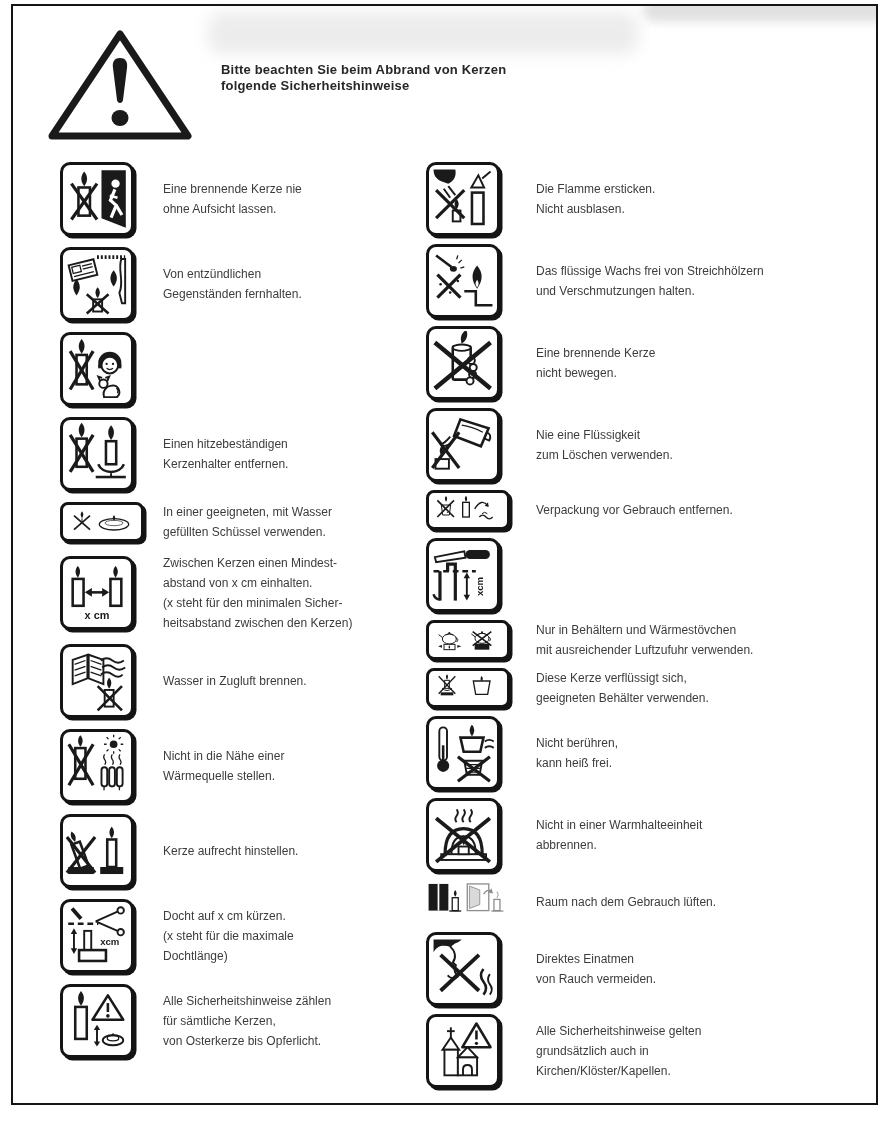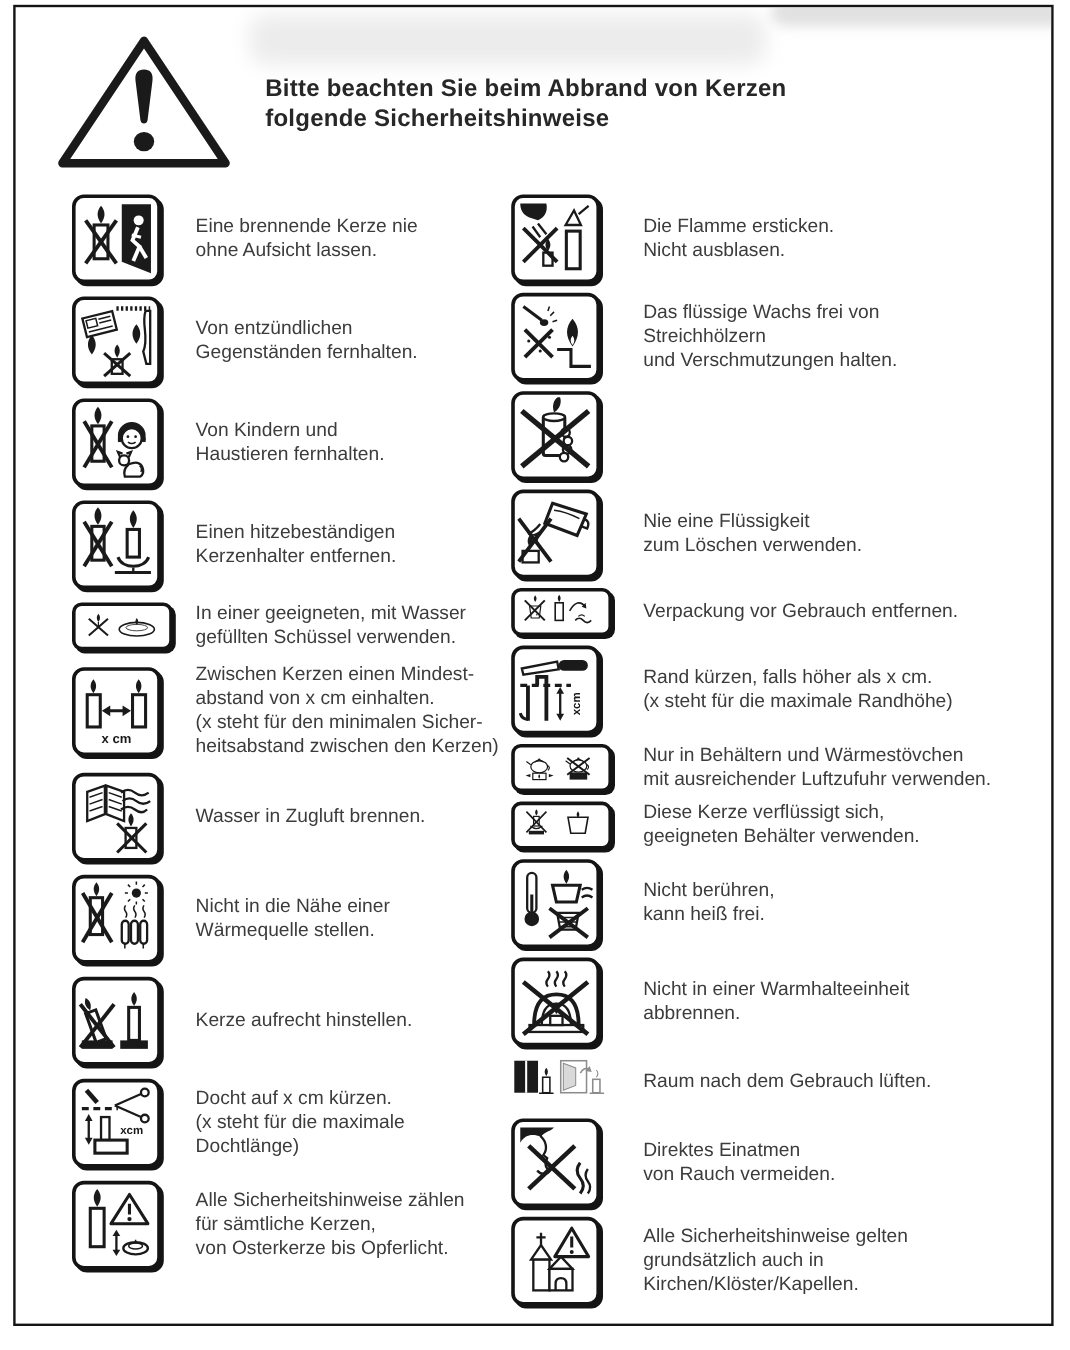--- a/index.html
+++ b/index.html
@@ -10,41 +10,41 @@
   .frame{
     position:absolute;left:11px;top:4px;right:14px;bottom:20px;
     border:2px solid #141414;background:#fff;overflow:hidden;
   }
   .artifact{position:absolute;border-radius:14px;pointer-events:none;}
   .art1{left:195px;top:6px;width:430px;height:42px;background:#c9c9c9;opacity:.35;filter:blur(8px);}
   .art2{left:630px;top:-8px;width:250px;height:24px;background:#bdbdbd;opacity:.45;filter:blur(5px);}
   .header{display:flex;align-items:flex-start;padding:22px 0 0 32px;position:relative;}
   .tri{width:150px;height:114px;flex:0 0 auto;}
   .title{
-    margin:34px 0 0 26px;font-size:20px;font-weight:bold;color:#272727;
+    margin:34px 0 0 26px;font-size:13px;font-weight:bold;color:#272727;
     line-height:1.24;letter-spacing:.2px;white-space:pre-line;
   }
   .content{display:flex;margin-top:20px;padding-left:47px;position:relative;}
   .col{display:flex;flex-direction:column;}
   .col-left{width:366px;}
   .col-right{width:412px;}
   .item{display:flex;align-items:center;margin-bottom:11px;}
   .col-right .item{margin-bottom:8px;}
   .icwrap{width:86px;flex:0 0 auto;display:flex;align-items:center;}
   .ic{
     box-sizing:border-box;border:3px solid #141414;border-radius:10px;background:#fff;
     box-shadow:2.5px 2.5px 0 #141414;display:flex;align-items:center;justify-content:center;
     padding:2px;
   }
   .sq{width:74px;height:74px;}
   .wide{width:84px;height:40px;border-radius:8px;}
   .plain{border:none;box-shadow:none;border-radius:0;padding:0;width:86px;height:44px;}
   .ic svg{width:100%;height:100%;display:block;}
   .txt{
-    margin:0 0 0 17px;font-size:16px;line-height:20px;color:#3c3c3c;
+    margin:0 0 0 17px;font-size:12px;line-height:20px;color:#3c3c3c;
     white-space:pre-line;
   }
   .col-right .txt{margin-left:24px;}
   
   .k2{stroke:#1a1a1a;stroke-width:2;fill:none}
   .k3{stroke:#1a1a1a;stroke-width:3;fill:none}
   .k4{stroke:#1a1a1a;stroke-width:4;fill:none}
   .k5{stroke:#1a1a1a;stroke-width:5;fill:none}
   .k6{stroke:#1a1a1a;stroke-width:6;fill:none}
   .k7{stroke:#1a1a1a;stroke-width:7;fill:none}
@@ -144,22 +144,20 @@
             <circle class="w3" cx="60" cy="73" r="6.5"></circle>
             <path class="w3" d="M66,78 q14,-6 18,4 q3,8 -3,12 l-20,0 q-3,-9 5,-16"></path>
             <path class="k2" d="M80,80 q4,2 2,8"></path>
             <path class="bk" transform="translate(26,26)" d="M0,0 C-6,-8 -6,-16 0,-23 C6,-16 6,-8 0,0"></path>
             <rect class="w4" x="18" y="28" width="16" height="46"></rect>
             <line class="k5" x1="8" y1="22" x2="44" y2="82"></line>
             <line class="k5" x1="44" y1="22" x2="8" y2="82"></line>
           </svg>
         </span>
           </span>
-        <p class="txt">Von Kindern und
-Haustieren fernhalten.</p>
       </div>
 
       <div class="item">
         <span class="icwrap">
             <span class="ic sq">
           <svg viewBox="0 0 100 100">
             <path class="bk" transform="translate(26,24)" d="M0,0 C-6,-8 -6,-16 0,-23 C6,-16 6,-8 0,0"></path>
             <rect class="w4" x="18" y="26" width="16" height="44"></rect>
             <line class="k5" x1="8" y1="20" x2="44" y2="78"></line>
             <line class="k5" x1="44" y1="20" x2="8" y2="78"></line>
@@ -379,20 +377,22 @@
             <ellipse class="w3" cx="48" cy="26" rx="14" ry="5"></ellipse>
             <circle class="w3" cx="63" cy="46" r="5.5"></circle>
             <circle class="w3" cx="66" cy="57" r="5.5"></circle>
             <circle class="w3" cx="65" cy="68" r="5.5"></circle>
             <circle class="w3" cx="61" cy="78" r="5.5"></circle>
             <line class="k7" x1="6" y1="18" x2="93" y2="90"></line>
             <line class="k7" x1="93" y1="18" x2="6" y2="90"></line>
           </svg>
         </span>
           </span>
+        <p class="txt">Eine brennende Kerze
+nicht bewegen.</p>
       </div>
 
       <div class="item">
         <span class="icwrap">
             <span class="ic sq">
           <svg viewBox="0 0 100 100">
             <path class="w4" d="M46,10 L90,24 L78,52 L36,36 Z"></path>
             <path class="k3" d="M86,30 q10,3 5,13 l-7,-3"></path>
             <path class="k2" d="M48,19 q16,2 33,11"></path>
             <path class="k3" d="M36,40 q-5,9 -13,11 q5,3 1,10"></path>
@@ -441,22 +441,20 @@
             <line class="k5" x1="14" y1="44" x2="14" y2="90"></line>
             <line class="k5" x1="38" y1="44" x2="38" y2="90"></line>
             <path class="k4" d="M14,88 q-8,0 -10,-8"></path>
             <line class="k3" x1="56" y1="52" x2="56" y2="84"></line>
             <polygon class="bk" points="56,46 51,55 61,55"></polygon>
             <polygon class="bk" points="56,90 51,81 61,81"></polygon>
             <text class="lbl2" x="82" y="68" text-anchor="middle" transform="rotate(-90 82 68)">xcm</text>
           </svg>
         </span>
           </span>
-        <p class="txt">Rand kürzen, falls höher als x cm.
-(x steht für die maximale Randhöhe)</p>
       </div>
 
       <div class="item">
         <span class="icwrap">
             <span class="ic wide">
           <svg viewBox="0 0 200 90">
             <ellipse class="w3" cx="44" cy="42" rx="21" ry="15"></ellipse>
             <path class="k3" d="M33,30 q11,-9 22,0"></path>
             <circle class="bk" cx="44" cy="24" r="3"></circle>
             <path class="k3" d="M23,37 l-11,-8"></path>

